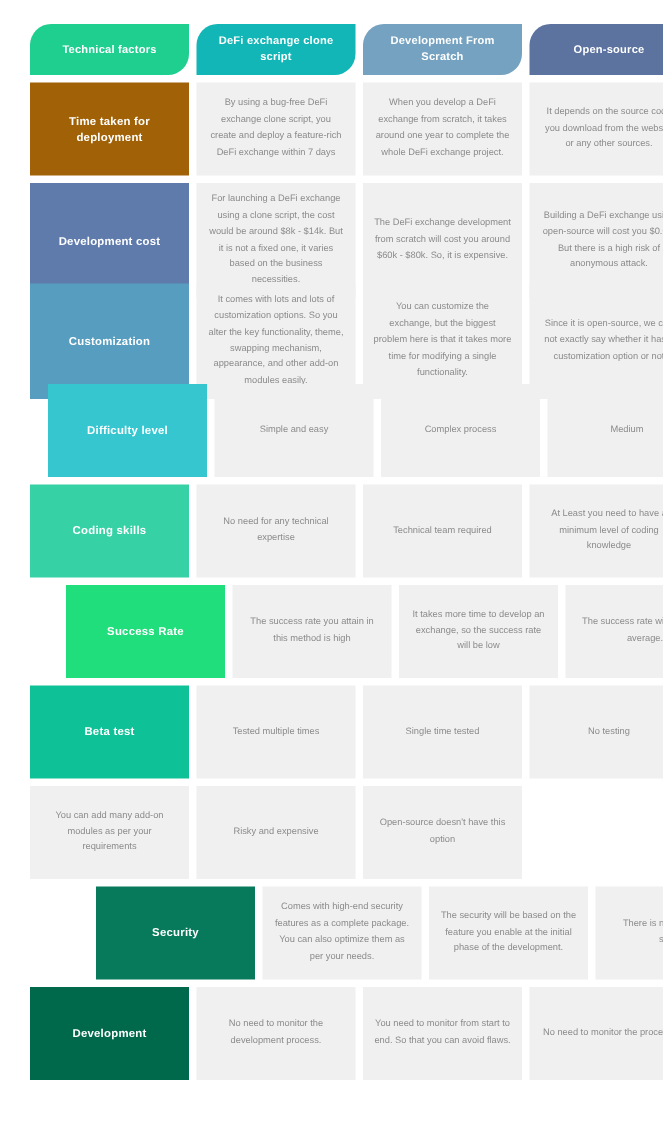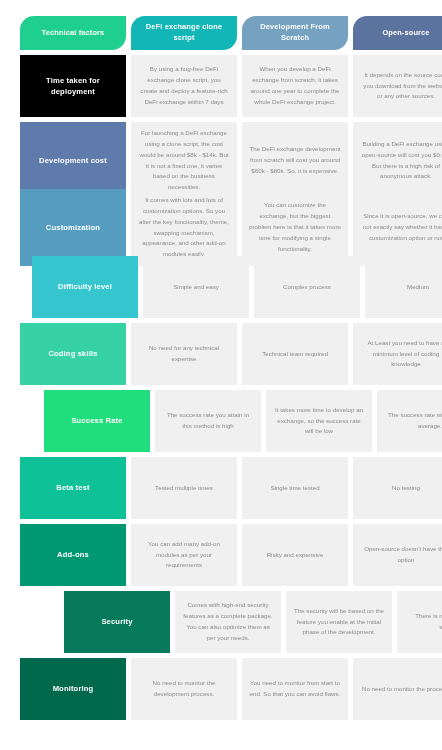--- a/index.html
+++ b/index.html
@@ -76,21 +76,21 @@
 
 <div id="table-wrap">
   <div class="grid-row" id="header-row">
       <div class="hdr-cell" style="background: rgb(31, 207, 143);">Technical factors</div>
       <div class="hdr-cell" style="background: rgb(18, 182, 182);">DeFi exchange clone script</div>
       <div class="hdr-cell" style="background: rgb(116, 162, 192);">Development From Scratch</div>
       <div class="hdr-cell" style="background: rgb(92, 115, 159);">Open-source</div>
     </div>
   <div id="body-rows">
       <div class="grid-row" style="height: 62px;">
-        <div class="factor-cell" style="background: #000000;">Time taken for deployment</div>
+        <div class="factor-cell" style="background: #a16207;">Time taken for deployment</div>
         <div class="value-cell">By using a bug-free DeFi exchange clone script, you create and deploy a feature-rich DeFi exchange within 7 days</div>
         <div class="value-cell">When you develop a DeFi exchange from scratch, it takes around one year to complete the whole DeFi exchange project.</div>
         <div class="value-cell">It depends on the source code you download from the website or any other sources.</div>
       </div>
       <div class="grid-row" style="height: 62px;">
         <div class="factor-cell" style="background: rgb(95, 123, 172);">Development cost</div>
         <div class="value-cell">For launching a DeFi exchange using a clone script, the cost would be around $8k - $14k. But it is not a fixed one, it varies based on the business necessities.</div>
         <div class="value-cell">The DeFi exchange development from scratch will cost you around $60k - $80k. So, it is expensive.</div>
         <div class="value-cell">Building a DeFi exchange using open-source will cost you $0.00. But there is a high risk of anonymous attack.</div>
       </div>
@@ -118,31 +118,30 @@
         <div class="value-cell">It takes more time to develop an exchange, so the success rate will be low</div>
         <div class="value-cell">The success rate will be below average.</div>
       </div>
       <div class="grid-row" style="height: 62px;">
         <div class="factor-cell" style="background: rgb(14, 193, 150);">Beta test</div>
         <div class="value-cell">Tested multiple times</div>
         <div class="value-cell">Single time tested</div>
         <div class="value-cell">No testing</div>
       </div>
       <div class="grid-row" style="height: 62px;">
-        <div class="factor-cell" style="background: rgb(0, 152, 115);">Add-ons</div>
         <div class="value-cell">You can add many add-on modules as per your requirements</div>
         <div class="value-cell">Risky and expensive</div>
         <div class="value-cell">Open-source doesn't have this option</div>
       </div>
       <div class="grid-row" style="height: 62px; padding-left: 44px;">
         <div class="factor-cell" style="background: rgb(6, 122, 91);">Security</div>
         <div class="value-cell">Comes with high-end security features as a complete package. You can also optimize them as per your needs.</div>
         <div class="value-cell">The security will be based on the feature you enable at the initial phase of the development.</div>
         <div class="value-cell">There is no guarantee for security</div>
       </div>
       <div class="grid-row" style="height: 62px;">
-        <div class="factor-cell" style="background: rgb(0, 104, 75);">Monitoring</div>
+        <div class="factor-cell" style="background: rgb(0, 104, 75);">Development</div>
         <div class="value-cell">No need to monitor the development process.</div>
         <div class="value-cell">You need to monitor from start to end. So that you can avoid flaws.</div>
         <div class="value-cell">No need to monitor the process.</div>
       </div>
     </div>
 </div>
 
 </body></html>

